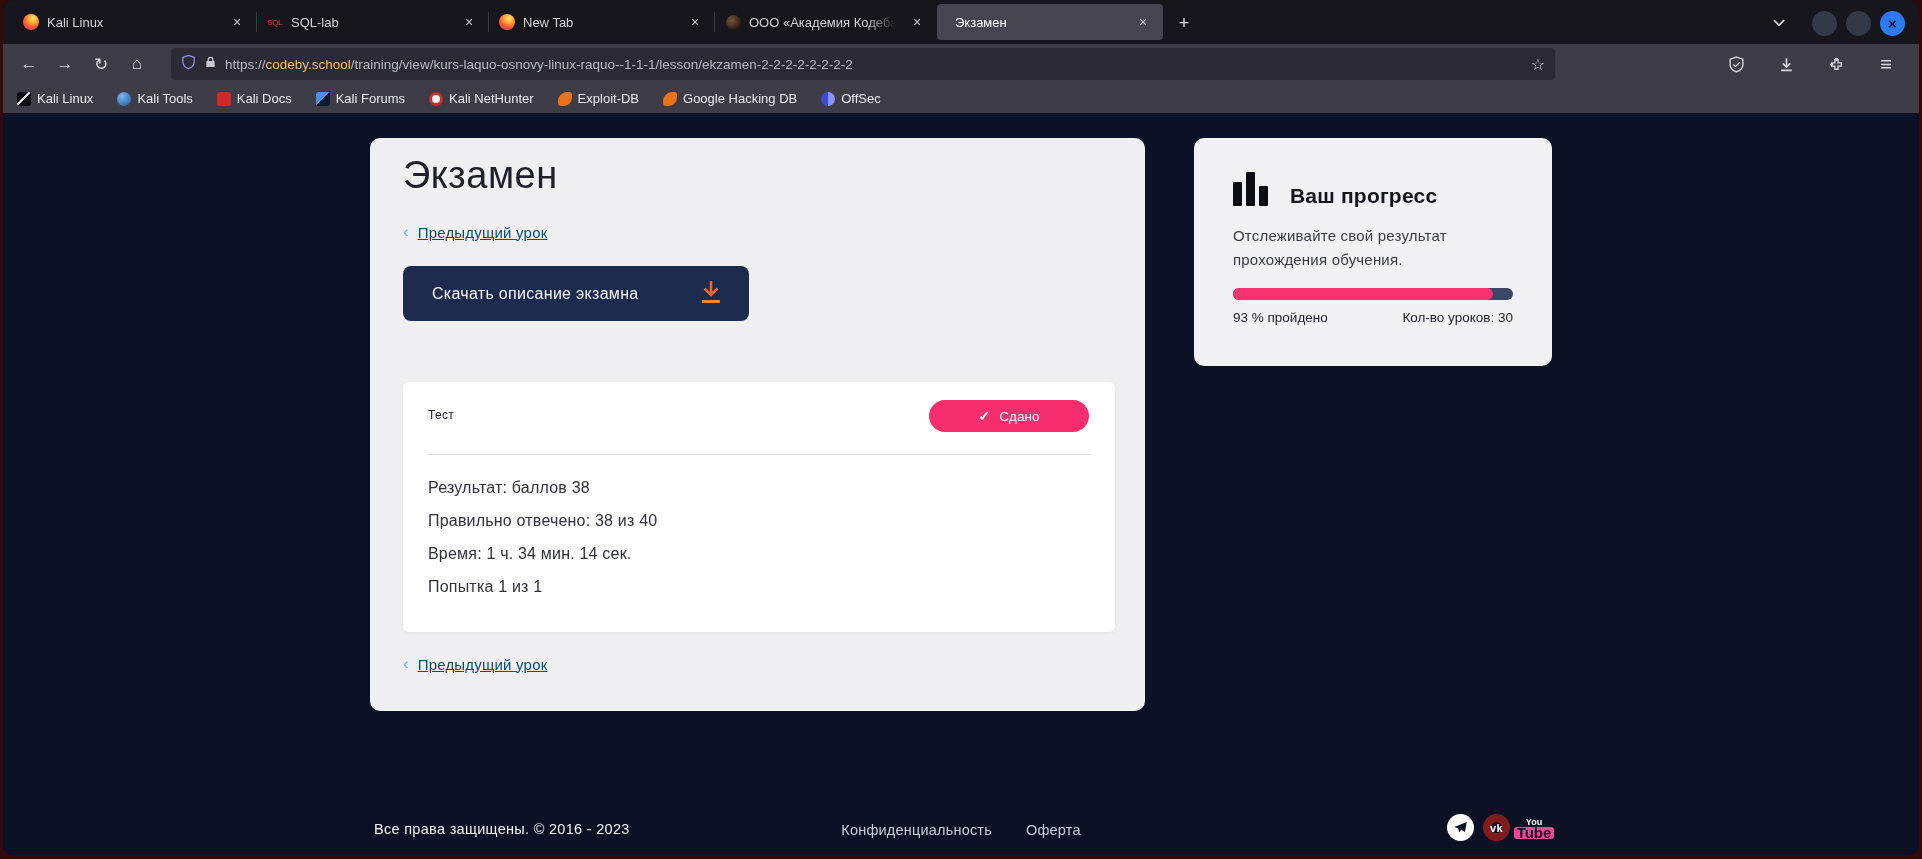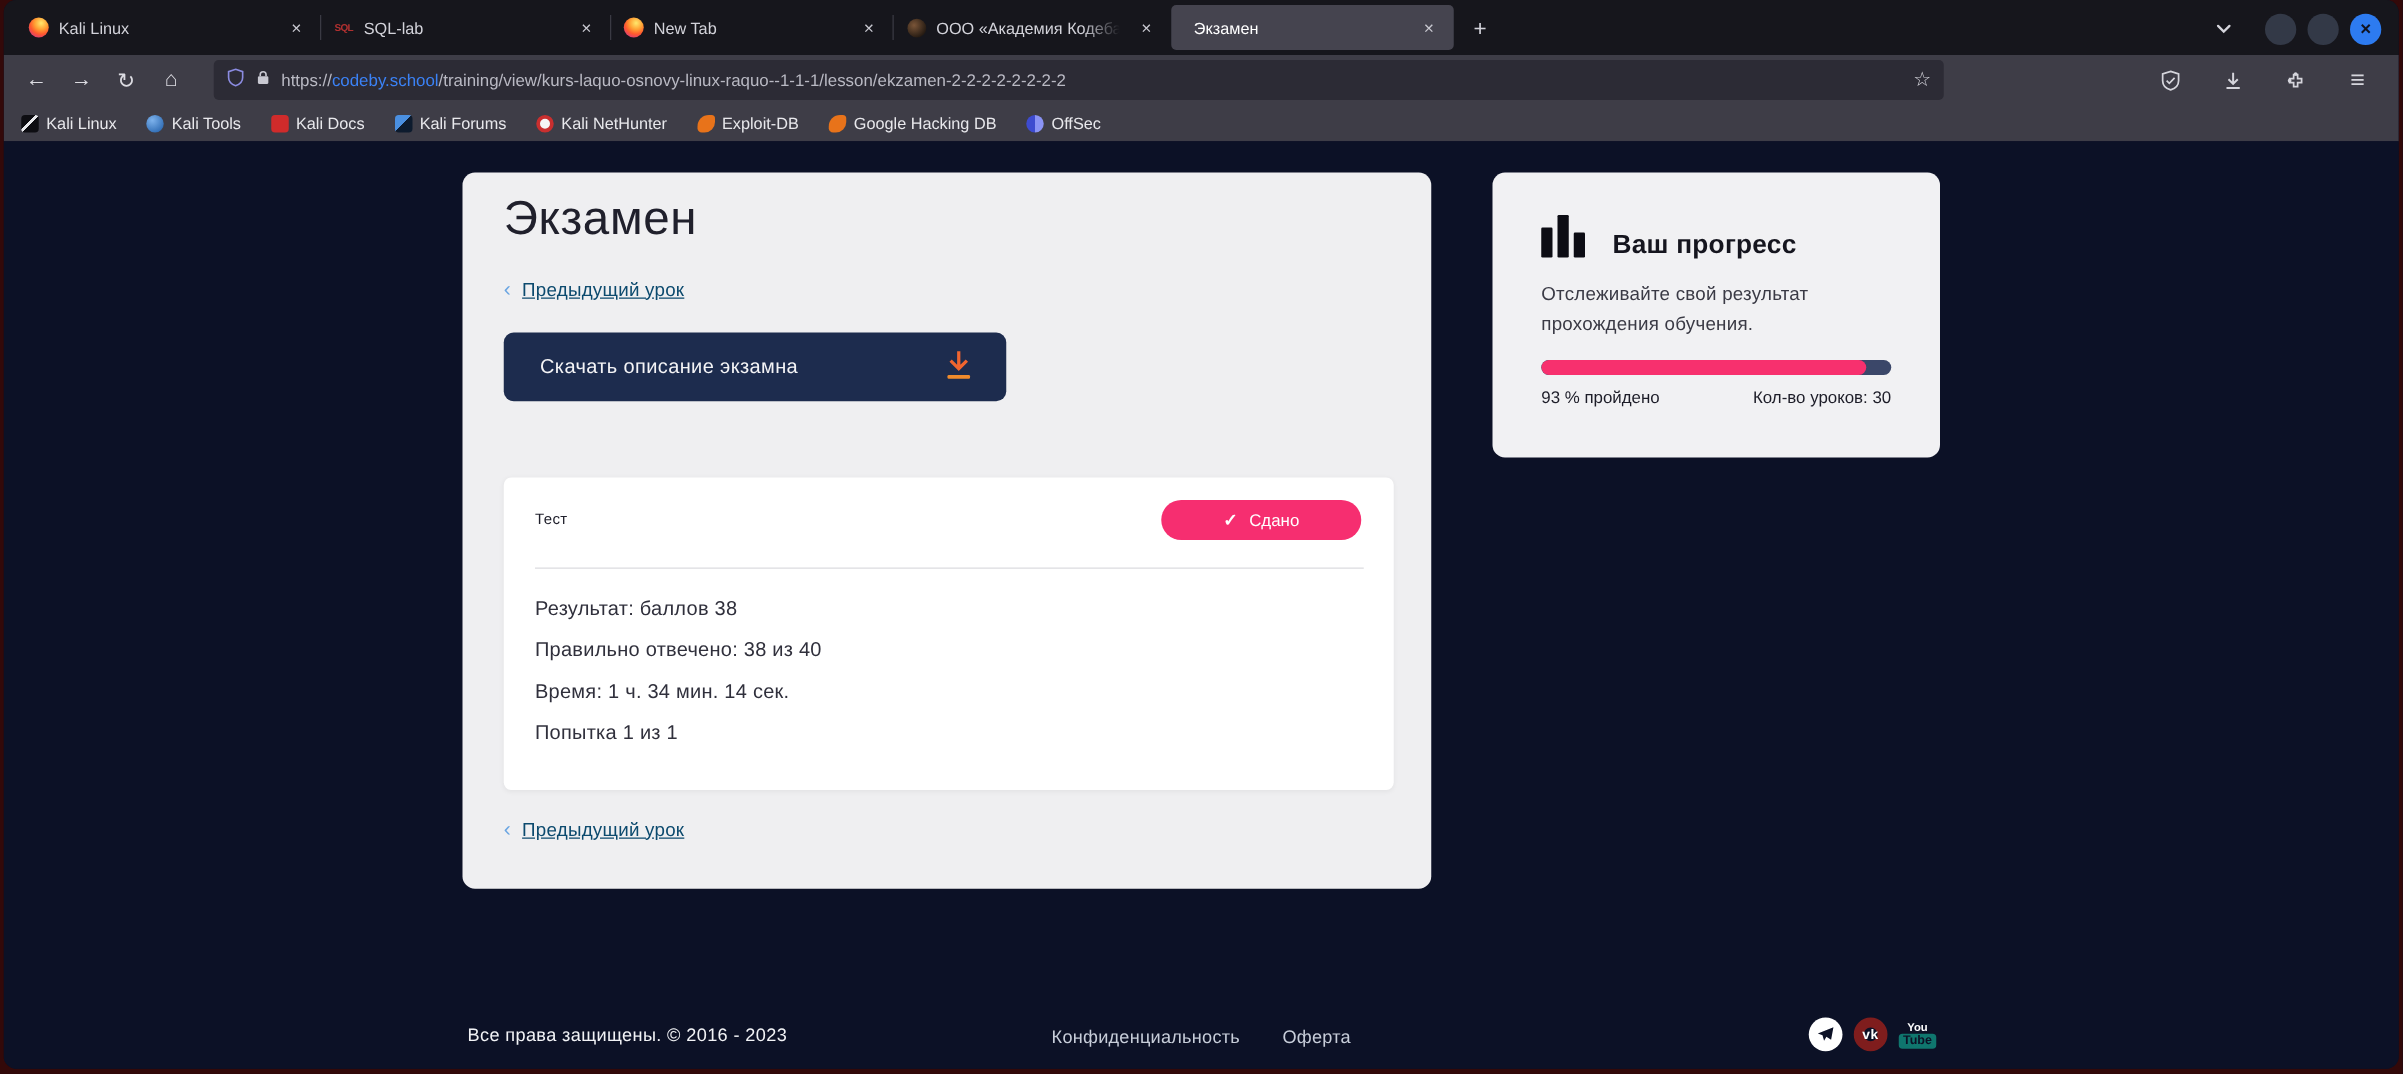--- a/index.html
+++ b/index.html
@@ -24,21 +24,21 @@
   .alltabs-btn { width:30px; height:30px; margin-bottom:6px; display:flex; align-items:center; justify-content:center; }
   .win-controls { display:flex; align-items:center; gap:9px; margin:0 14px 8px 18px; }
   .win-btn { width:25px; height:25px; border-radius:50%; background:#333947; }
   .win-btn.close { background:#2d7bf0; color:#10131f; font-weight:bold; font-size:15px; display:flex; align-items:center; justify-content:center; }
 
   
   .toolbar { height:40px; background:#3e3d47; display:flex; align-items:center; padding:0 10px; }
   .nav-btn { width:32px; height:30px; border-radius:4px; display:flex; align-items:center; justify-content:center; color:#dcdce2; font-size:17px; flex:none; margin-right:4px; }
   .urlbar { height:32px; width:1384px; margin-left:14px; background:#2c2b35; border-radius:4px; display:flex; align-items:center; padding:0 10px; flex:none; }
   .urlbar .urltext { flex:1; font-size:13.5px; margin-left:8px; white-space:nowrap; overflow:hidden; color:#b9b9c3; }
-  .urltext .domain { color:#3b82f6; }
+  .urltext .domain { color:#fdba74; }
   .url-star { font-size:16px; color:#d5d5dc; margin-left:8px; }
   .toolbar-right { margin-left:auto; display:flex; align-items:center; gap:20px; padding-right:8px; }
   .tb-icon { width:30px; height:30px; display:flex; align-items:center; justify-content:center; color:#d5d5dc; font-size:20px; }
 
   
   .bookmarks { height:29px; background:#3e3d47; display:flex; align-items:center; padding-left:14px; gap:24px; }
   .bm { display:flex; align-items:center; gap:6px; color:#e8e8ec; font-size:13px; white-space:nowrap; }
   .bm-ic { width:14px; height:14px; flex:none; border-radius:3px; }
   .bi-kali { background:linear-gradient(135deg,#0d0d12 42%,#e8e8ec 42%,#e8e8ec 52%,#0d0d12 52%); border-radius:3px; }
   .bi-tools { background:radial-gradient(circle at 35% 30%,#7db2ec,#2f6cb4 80%); border-radius:50%; }
@@ -50,21 +50,21 @@
 
   
   .page { position:relative; height:746px; background:#0c1126; }
   .main-card { position:absolute; left:367px; top:25px; width:775px; height:573px; background:#efeff1; border-radius:10px; }
   .page-title { position:absolute; left:33px; top:16px; font-size:38px; color:#20202c; letter-spacing:0.5px; }
   .prev-link-row { position:absolute; left:33px; display:flex; align-items:center; gap:9px; }
   .prev-link-row.top { top:84px; }
   .prev-link-row.bottom { top:516px; }
   .chev { color:#6aa5e2; font-size:17px; }
   .prev-link { color:#0c4a6e; font-size:15px; text-decoration:underline; letter-spacing:0.2px; cursor:pointer; }
-  .dl-btn { position:absolute; left:33px; top:128px; width:402px; height:55px; background:#1d2c4e; border:none; border-radius:8px; display:flex; align-items:center; justify-content:space-between; padding:0 26px 0 29px; cursor:pointer; }
+  .dl-btn { position:absolute; left:33px; top:128px; width:346px; height:55px; background:#1d2c4e; border:none; border-radius:8px; display:flex; align-items:center; justify-content:space-between; padding:0 26px 0 29px; cursor:pointer; }
   .dl-btn .lbl { color:#f4f4f6; font-size:16px; letter-spacing:0.3px; }
 
   .test-card { position:absolute; left:33px; top:244px; width:712px; height:250px; background:#ffffff; border-radius:6px; box-shadow:0 1px 4px rgba(0,0,0,0.05); }
   .test-title { position:absolute; left:25px; top:26px; font-size:12px; color:#20202c; letter-spacing:0.3px; }
   .status-badge { position:absolute; right:26px; top:18px; height:32px; min-width:160px; background:#f62e70; border-radius:16px; display:flex; align-items:center; justify-content:center; gap:9px; color:#fff; font-size:13.5px; padding:0 20px; }
   .status-badge .chk { font-size:14px; font-weight:bold; }
   .test-divider { position:absolute; left:25px; right:24px; top:72px; height:1px; background:#dcdce0; }
   .results { position:absolute; left:25px; top:97px; }
   .results div { font-size:16px; color:#30303c; letter-spacing:0.2px; margin-bottom:15px; }
 
@@ -82,21 +82,21 @@
   
   .footer { position:absolute; left:370px; right:370px; top:698px; height:40px; }
   .copyright { position:absolute; left:1px; top:10px; color:#f2f3f6; font-size:14.5px; letter-spacing:0.3px; }
   .foot-links { position:absolute; left:50%; transform:translateX(-50%); top:11px; display:flex; gap:34px; }
   .foot-link { color:#c7cdd9; font-size:14.5px; letter-spacing:0.2px; cursor:pointer; }
   .socials { position:absolute; right:0; top:3px; display:flex; align-items:center; gap:9px; }
   .soc-tg { width:27px; height:27px; border-radius:50%; background:#ffffff; display:flex; align-items:center; justify-content:center; }
   .soc-vk { width:27px; height:27px; border-radius:50%; border:8px solid #7f1d1d; display:flex; align-items:center; justify-content:center; color:#fff; font-weight:bold; font-size:11px; letter-spacing:0.5px; }
   .soc-yt { display:flex; flex-direction:column; align-items:center; width:30px; }
   .soc-yt .yt-top { color:#fff; font-weight:bold; font-size:9px; line-height:10px; }
-  .soc-yt .yt-box { background:#0f766e; border-radius:3px; padding:1px 3px; color:#0c1126; font-weight:bold; font-size:10px; line-height:10px; }
+  .soc-yt .yt-box { background:#ec4899; border-radius:3px; padding:1px 3px; color:#0c1126; font-weight:bold; font-size:15px; line-height:10px; }
 </style>
 </head>
 <body>
 
 <div id="window">
 
   <div class="tabbar">
     <div class="tab" style="width:244px; margin-left:10px;">
       <span class="favicon">
           <span class="ff-ball"></span>

